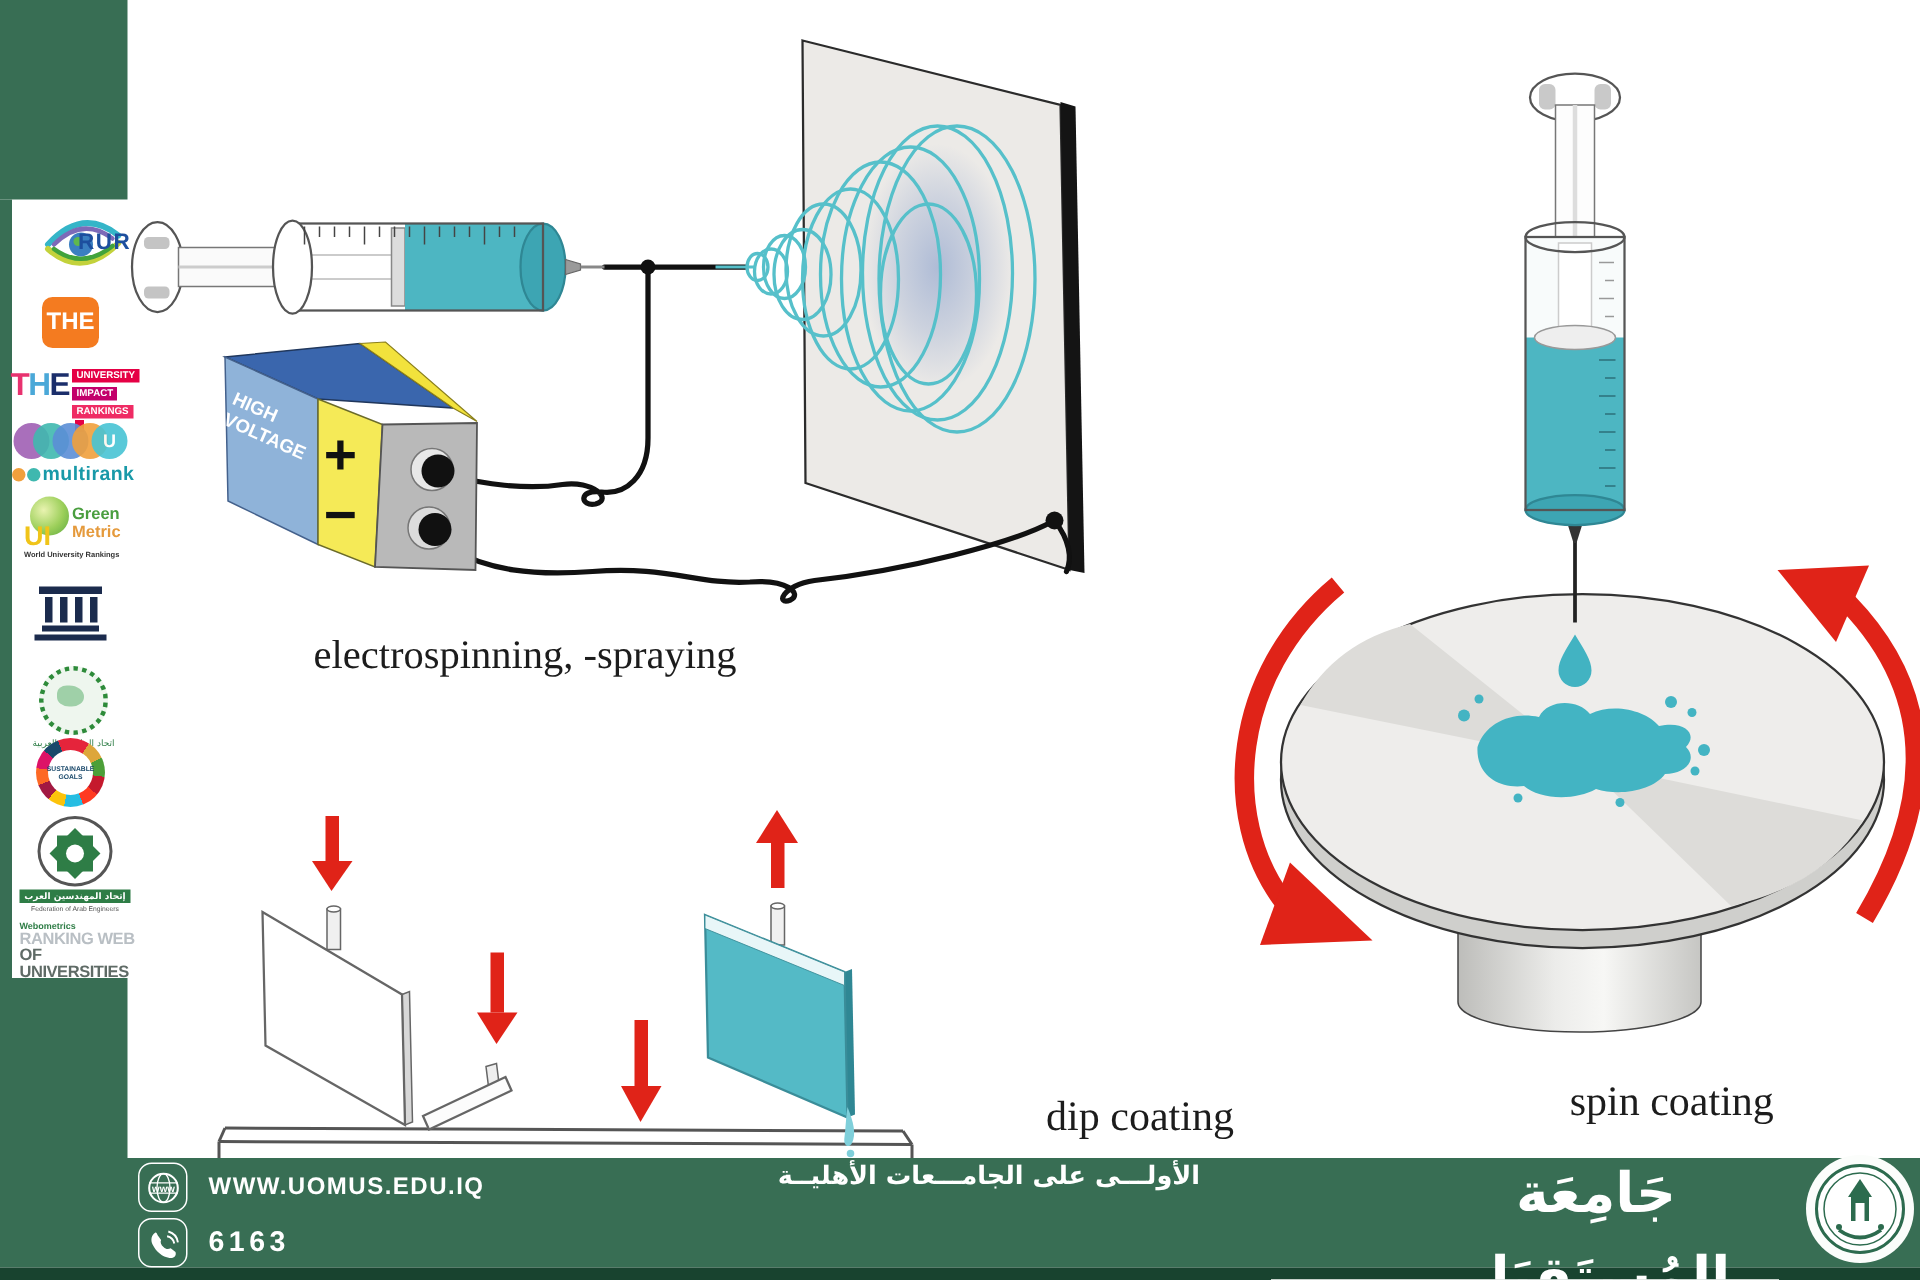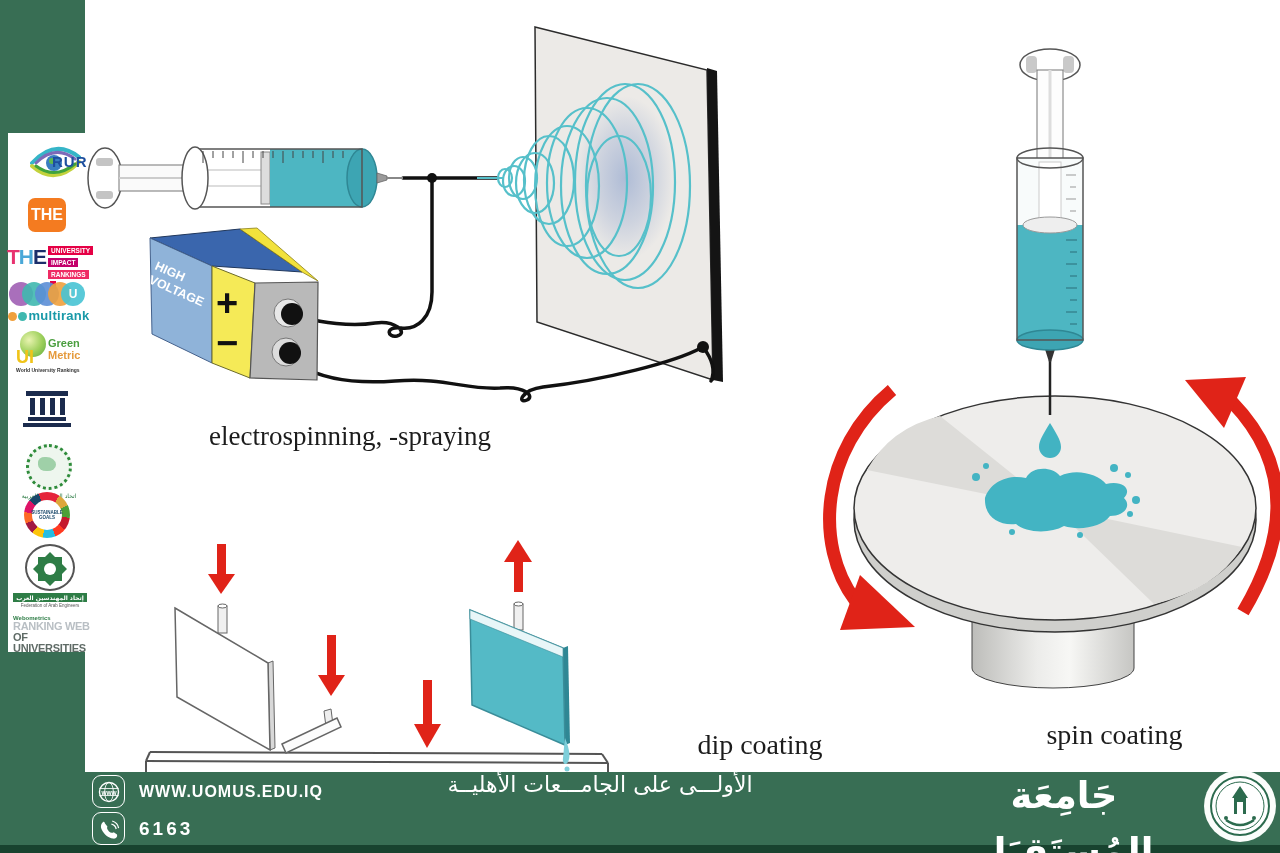--- a/index.html
+++ b/index.html
@@ -79,21 +79,21 @@
   
   .footer{left:0;top:772px;width:1280px;height:73px;background:#386e54;}
   .footer-dark{left:0;top:845px;width:1280px;height:8px;background:#18432f;}
   .contact-row{position:absolute;display:flex;align-items:center;color:#fff;}
   .icon-box{width:31px;height:31px;border:1.5px solid #fff;border-radius:9px;display:flex;
             align-items:center;justify-content:center;flex:none;}
   .site-text{margin-left:14px;font-size:16px;font-weight:bold;letter-spacing:1px;}
   .phone-text{margin-left:14px;font-size:19px;font-weight:bold;letter-spacing:3px;}
   .ar{font-family:"DejaVu Sans",sans-serif;direction:rtl;}
   .footer-center{left:400px;top:773px;width:400px;text-align:center;color:#fff;}
-  .fc1{font-size:22px;font-weight:normal;line-height:23px;}
+  .fc1{font-size:17px;font-weight:bold;line-height:23px;text-align:right;}
   .fc2{font-size:16px;font-weight:bold;line-height:23px;}
   .uni-block{left:928px;top:768px;width:272px;text-align:center;color:#fff;}
   .uni-ar{font-size:37px;font-weight:bold;line-height:56px;}
   .uni-logo{left:1202px;top:768px;}
 </style>
 </head>
 <body>
 
 <div class="abs green-block-top"></div>
 <div class="abs green-strip"></div>

